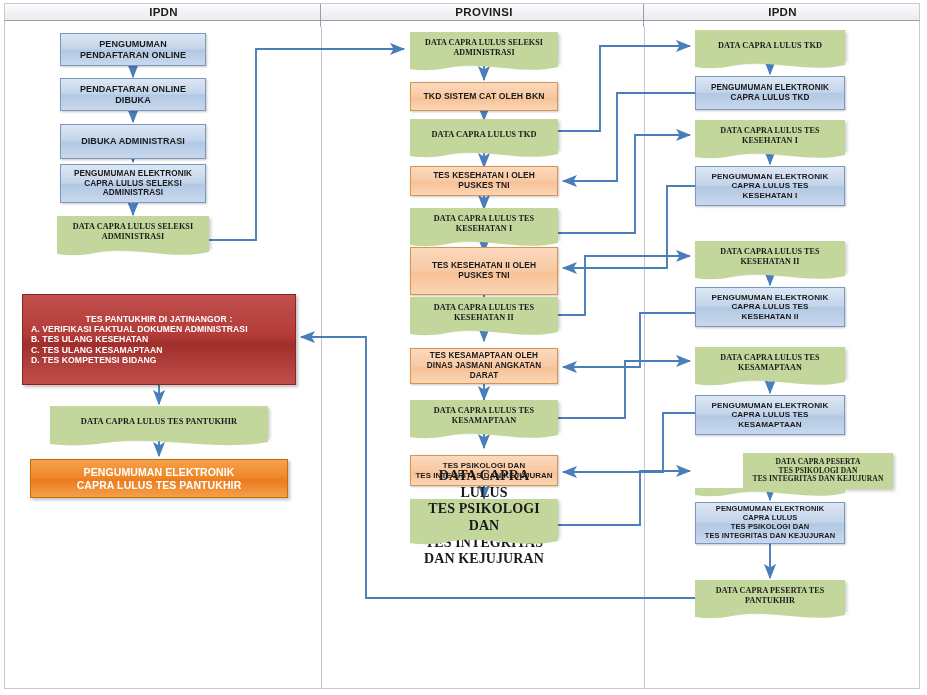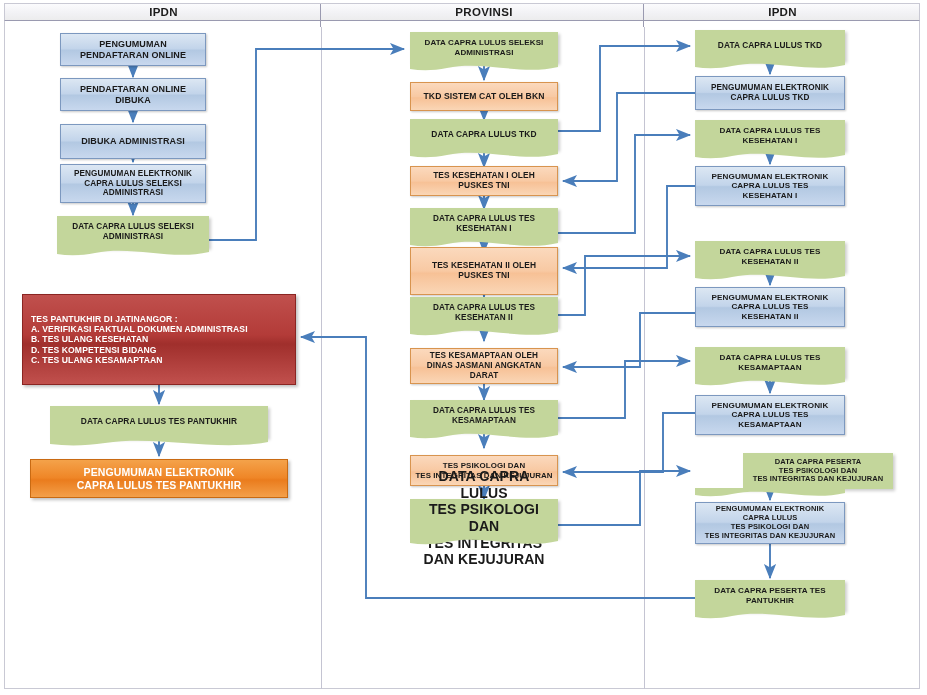--- a/index.html
+++ b/index.html
@@ -27,21 +27,21 @@
   .node span{display:block;width:100%;}
 
   
   .n-blue{background:linear-gradient(to bottom,#dce7f3 0%,#c2d4ea 48%,#b2c8e2 52%,#c8d8ee 100%);
           border:1px solid #7c98bf;box-shadow:1px 1px 2px rgba(0,0,0,.22);}
   
   .n-orange{background:linear-gradient(to bottom,#fbd9bd 0%,#f8c9a3 50%,#f7c196 55%,#fad6b6 100%);
             border:1px solid #d8944f;box-shadow:1px 1px 2px rgba(0,0,0,.22);}
   
   .n-doc{background:#c3d69b;box-shadow:2px 2px 3px rgba(0,0,0,.20);}
-  .doc-wrap{position:absolute;}
+  .doc-wrap{position:absolute;font-family:Liberation Serif, serif;}
   
   .n-red{background:linear-gradient(to bottom,#c0504d 0%,#b33b38 45%,#a02f2c 55%,#c1504d 100%);
          border:1px solid #8a2522;color:#ffffff;box-shadow:2px 2px 3px rgba(0,0,0,.25);}
   
   .n-orange-big{background:linear-gradient(to bottom,#f4a24a 0%,#ef8627 48%,#ea7c1d 54%,#f4a04a 100%);
                 border:1px solid #c96a12;color:#ffffff;box-shadow:2px 2px 3px rgba(0,0,0,.25);}
 
   
   .svg-layer{position:absolute;left:0;top:0;width:927px;height:695px;pointer-events:none;}
 </style>
@@ -159,25 +159,25 @@
         <span>ADMINISTRASI</span>
       </span>
     </div>
     <svg width="152" height="12" style="position:absolute;left:0;top:31px;">
       <path d="M0,0 L152,0 L152,5 C114,14 76,-2 38,6 C25,8.6 12,9 0,7 Z" fill="#c3d69b"></path>
     </svg>
   </div>
 
   <div class="node n-red" style="left:22px;top:294px;width:274px;height:91px;font-size:8.6px;text-align:left;padding:5px 8px;">
     <span style="text-align:left;">
-      <span style="display:block;">TES PANTUKHIR DI JATINANGOR :</span>
+      <span style="display:block;text-align:center;">TES PANTUKHIR DI JATINANGOR :</span>
       <span>A. VERIFIKASI FAKTUAL DOKUMEN ADMINISTRASI</span>
       <span>B. TES ULANG KESEHATAN</span>
+      <span>C. TES ULANG KESAMAPTAAN</span>
       <span>D. TES KOMPETENSI BIDANG</span>
-      <span>C. TES ULANG KESAMAPTAAN</span>
     </span>
   </div>
 
   <div class="doc-wrap" style="left:50px;top:406px;width:226px;height:40px;">
     <div class="node n-doc" style="left:0;top:0;width:218px;height:32px;font-size:8.4px;">
       <span>DATA CAPRA LULUS TES PANTUKHIR</span>
     </div>
     <svg width="218" height="13" style="position:absolute;left:0;top:31px;">
       <path d="M0,0 L218,0 L218,5 C164,15 109,-2 55,6 C36,8.8 18,9.2 0,7 Z" fill="#c3d69b"></path>
     </svg>

